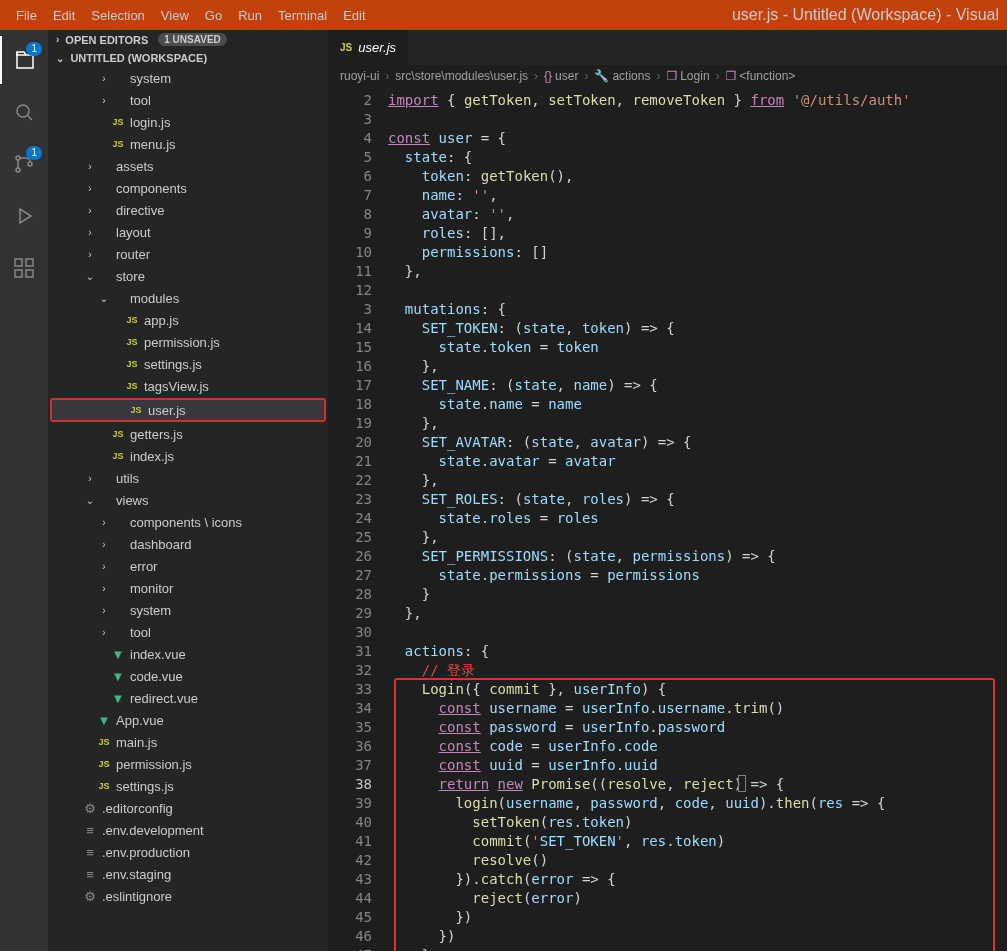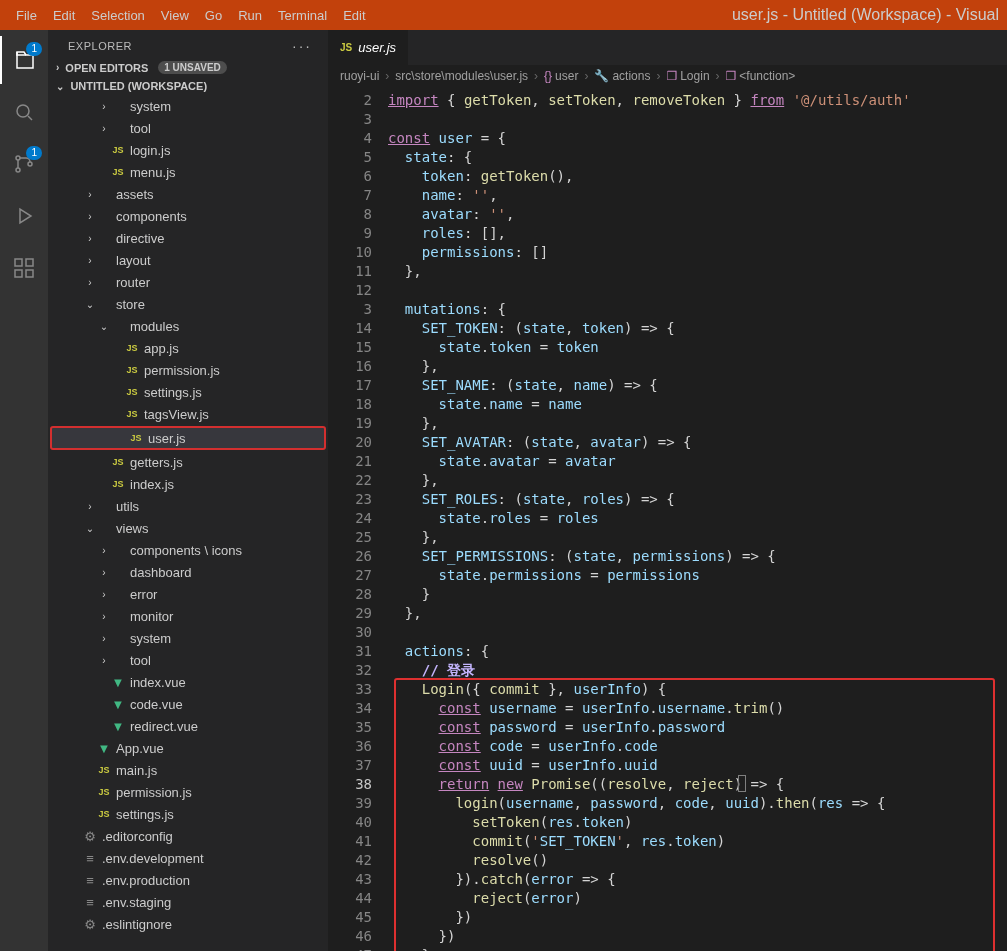--- a/index.html
+++ b/index.html
@@ -53,21 +53,21 @@
 .gutter { width:60px; text-align:right; color:#858585; padding-right:16px; padding-top:4px; user-select:none; }
 .gutter div.active { color:#c6c6c6; }
 .code { flex:1; padding-top:4px; position:relative; white-space:pre; color:#d4d4d4; }
 
 .hl-box { position:absolute; border:2px solid #de3030; border-radius:3px; left:6px; right:12px; }
 .line-hl { position:absolute; background:#2a2a2a; left:-60px; right:0; height:19px; z-index:-1; }   
 .kc { color:#c586c0;text-decoration:underline; }  
 .fn { color:#dcdcaa; }  
 .s  { color:#ce9178; }  
 .v  { color:#9cdcfe; }  
-.c  { color:#c4b5fd;font-weight:bold; }
+.c  { color:#ef4444; }
 .cursor-box{ border:1px solid #7f7f7f; }
 
 svg { display:block; }
 </style>
 </head>
 <body>
 
 <div class="menubar">
   <span class="item">File</span>
   <span class="item">Edit</span>
@@ -114,24 +114,20 @@
       <svg width="24" height="24" viewBox="0 0 24 24" fill="none" stroke="currentColor" stroke-width="1.5">
           <rect x="3" y="3" width="7" height="7"></rect>
           <rect x="14" y="3" width="7" height="7"></rect>
           <rect x="3" y="14" width="7" height="7"></rect>
           <rect x="14" y="14" width="7" height="7"></rect>
         </svg>
     </div>
   </div>
 
   <div class="sidebar">
-    <div class="sidebar-header">
-      <span>EXPLORER</span>
-      <span class="dots">···</span>
-    </div>
     <div class="tree-section-hdr">
       <span class="chev">›</span>
       <span>OPEN EDITORS</span>
       <span class="badge-unsaved">1 UNSAVED</span>
     </div>
     <div class="tree-section-hdr">
       <span class="chev">⌄</span>
       <span>UNTITLED (WORKSPACE)</span>
     </div>
     <div class="tree" id="tree">

